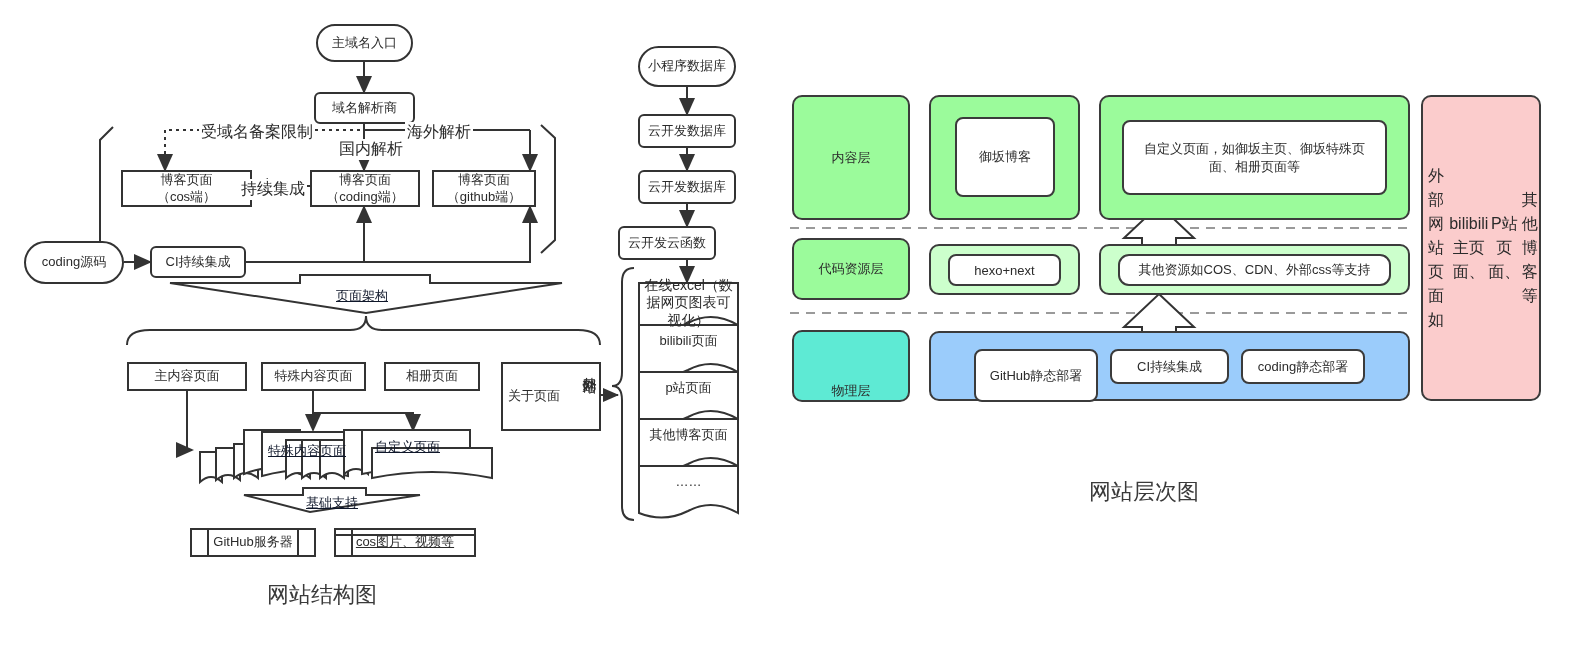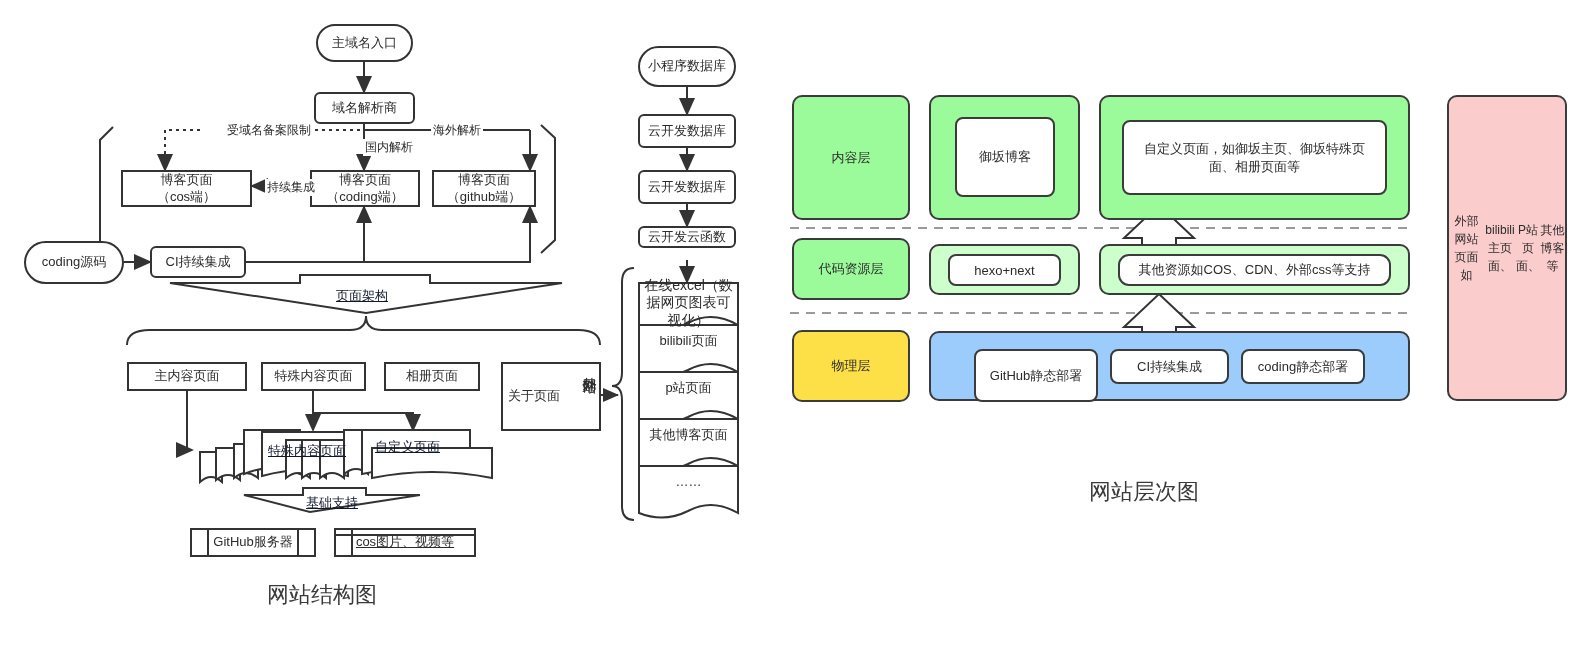--- a/index.html
+++ b/index.html
@@ -9,21 +9,21 @@
   .node{position:absolute;box-sizing:border-box;display:flex;align-items:center;justify-content:center;text-align:center;line-height:1.25;}
   .rect{border:2px solid #333;background:#fff;}
   .round{border:2px solid #333;background:#fff;border-radius:22px;}
   .soft{border:2px solid #333;background:#fff;border-radius:6px;}
   .lbl{position:absolute;background:#fff;padding:0 2px;white-space:nowrap;}
   .cap{position:absolute;color:#0f172a;text-decoration:underline;}
   .vtext{writing-mode:vertical-rl;text-orientation:upright;line-height:1;letter-spacing:1px;}
   .band{position:absolute;box-sizing:border-box;border:2px solid #3b3b3b;border-radius:10px;display:flex;align-items:center;justify-content:center;text-align:center;}
   .inner{position:absolute;box-sizing:border-box;border:2px solid #3b3b3b;border-radius:8px;background:#fff;display:flex;align-items:center;justify-content:center;text-align:center;}
   .f11{font-size:14px;align-items:center;}
-  .f12{font-size:12px;margin-left:26px;}
+  .f12{font-size:16px;}
   .f13{font-size:13px;}
   .title{position:absolute;font-size:22px;color:#3a3a3a;}
 </style>
 </head>
 <body>
 
 <div id="canvas">
 
   <svg class="layer">
     <defs>
@@ -198,21 +198,21 @@
 
   <div class="node round f13" style="left:638px;top:46px;width:98px;height:41px;">
     <span>小程序数据库</span>
   </div>
   <div class="node soft f13" style="left:638px;top:114px;width:98px;height:34px;">
     <span>云开发数据库</span>
   </div>
   <div class="node soft f13" style="left:638px;top:170px;width:98px;height:34px;">
     <span>云开发数据库</span>
   </div>
-  <div class="node soft f13" style="left:638px;top:226px;width:98px;height:22px;">
+  <div class="node soft f13" style="left:618px;top:226px;width:98px;height:34px;">
     <span>云开发云函数</span>
   </div>
 
   <svg class="layer">
     <g stroke="#333" stroke-width="2" fill="#fff">
       <path d="M639,283 L738,283 L738,325 Q712,310 688,323 Q664,335 639,325 Z"></path>
       <path d="M639,325 L738,325 L738,372 Q712,357 688,370 Q664,382 639,372 Z"></path>
       <path d="M639,372 L738,372 L738,419 Q712,404 688,417 Q664,429 639,419 Z"></path>
       <path d="M639,419 L738,419 L738,466 Q712,451 688,464 Q664,476 639,466 Z"></path>
       <path d="M639,466 L738,466 L738,513 Q712,498 688,511 Q664,523 639,513 Z"></path>
@@ -233,21 +233,21 @@
   <div class="node f13" style="left:641px;top:469px;width:95px;height:26px;">
     <span>……</span>
   </div>
 
   <div class="band f13" style="left:792px;top:95px;width:118px;height:125px;background:#9BFB9B;">
     <span>内容层</span>
   </div>
   <div class="band f13" style="left:792px;top:238px;width:118px;height:62px;background:#9BFB9B;">
     <span>代码资源层</span>
   </div>
-  <div class="band f13" style="left:792px;top:330px;width:118px;height:72px;background:#fde047;">
+  <div class="band f13" style="left:792px;top:330px;width:118px;height:72px;background:#5eead4;align-items:flex-end;">
     <span>物理层</span>
   </div>
 
   <div class="band" style="left:929px;top:95px;width:151px;height:125px;background:#9BFB9B;"></div>
   <div class="inner f13" style="left:955px;top:117px;width:100px;height:80px;">
     <span>御坂博客</span>
   </div>
 
   <div class="band" style="left:1099px;top:95px;width:311px;height:125px;background:#9BFB9B;"></div>
   <div class="inner f13" style="left:1122px;top:120px;width:265px;height:75px;padding:0 12px;">

